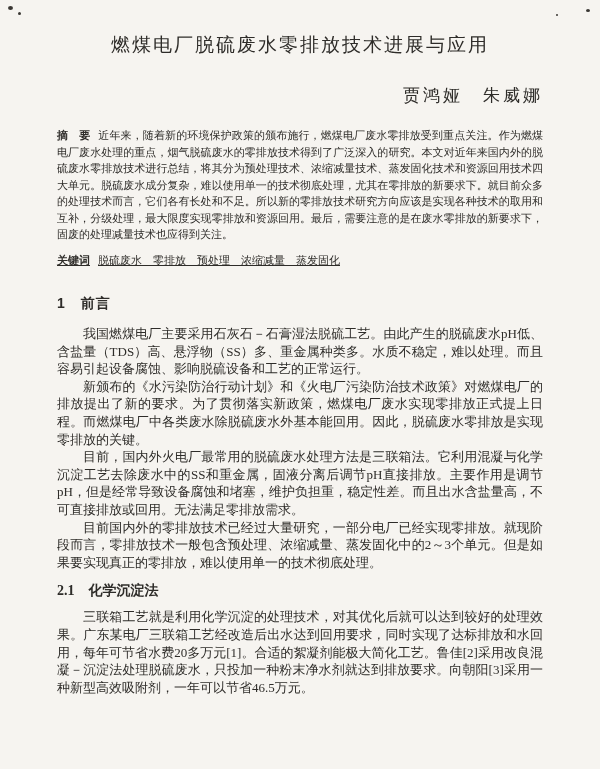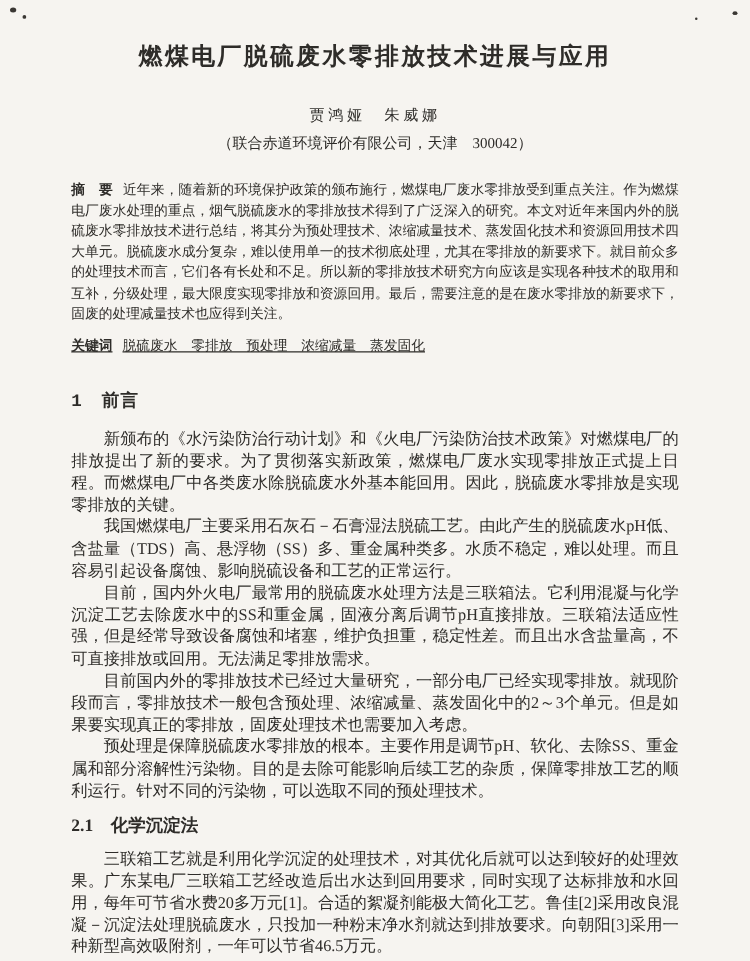--- a/index.html
+++ b/index.html
@@ -16,29 +16,29 @@
     overflow: hidden;
     color: #2e2c29;
     font-family: "Liberation Serif", "DejaVu Serif", serif;
   }
   .content {
     padding: 22px 57px 0 57px;
   }
   .title {
     text-align: center;
     font-size: 19px;
-    font-weight: bold;
+    font-weight: normal;
     letter-spacing: 2px;
     margin: 10px 0 26px;
   }
   .authors {
-    text-align: center;
-    font-size: 12px;
+    text-align: right;
+    font-size: 17px;
     letter-spacing: 3px;
-    margin: 0 0 5px;
+    margin: 0 0 20px;
   }
   .affiliation {
     text-align: center;
     font-size: 12px;
     margin: 0 0 21px;
   }
   .abstract {
     font-size: 11px;
     line-height: 16.5px;
     text-align: justify;
@@ -51,21 +51,21 @@
   }
   .keywords {
     font-size: 11px;
     line-height: 16.5px;
     margin: 9px 0 0;
     text-decoration: underline;
   }
   .sec-heading {
     font-size: 14px;
     font-weight: bold;
-    font-family: Liberation Mono, monospace;
+    font-family: Liberation Sans, sans-serif;
     letter-spacing: 1px;
     margin: 27px 0 12px;
   }
   .sub-heading {
     font-size: 14px;
     font-weight: bold;
     margin: 11px 0 8px;
   }
   .para {
     font-size: 13px;
@@ -89,34 +89,32 @@
   <div class="speck" style="left:18px;top:12px;width:3px;height:3px;"></div>
   <div class="speck" style="left:586px;top:9px;width:4px;height:3px;"></div>
   <div class="speck" style="left:556px;top:14px;width:2px;height:2px;"></div>
 
   <div class="content">
 
     <h1 class="title">燃煤电厂脱硫废水零排放技术进展与应用</h1>
 
     <p class="authors">贾鸿娅　朱威娜</p>
 
-    <p class="affiliation">（联合赤道环境评价有限公司，天津　300042）</p>
 
     <p class="abstract"><span class="inline-label">摘　要</span><span>近年来，随着新的环境保护政策的颁布施行，燃煤电厂废水零排放受到重点关注。作为燃煤电厂废水处理的重点，烟气脱硫废水的零排放技术得到了广泛深入的研究。本文对近年来国内外的脱硫废水零排放技术进行总结，将其分为预处理技术、浓缩减量技术、蒸发固化技术和资源回用技术四大单元。脱硫废水成分复杂，难以使用单一的技术彻底处理，尤其在零排放的新要求下。就目前众多的处理技术而言，它们各有长处和不足。所以新的零排放技术研究方向应该是实现各种技术的取用和互补，分级处理，最大限度实现零排放和资源回用。最后，需要注意的是在废水零排放的新要求下，固废的处理减量技术也应得到关注。</span></p>
 
     <p class="keywords"><span class="inline-label">关键词</span><span>脱硫废水　零排放　预处理　浓缩减量　蒸发固化</span></p>
 
     <h2 class="sec-heading">1　前言</h2>
 
+    <p class="para">我国燃煤电厂主要采用石灰石－石膏湿法脱硫工艺。由此产生的脱硫废水pH低、含盐量（TDS）高、悬浮物（SS）多、重金属种类多。水质不稳定，难以处理。而且容易引起设备腐蚀、影响脱硫设备和工艺的正常运行。</p>
     <p class="para">新颁布的《水污染防治行动计划》和《火电厂污染防治技术政策》对燃煤电厂的排放提出了新的要求。为了贯彻落实新政策，燃煤电厂废水实现零排放正式提上日程。而燃煤电厂中各类废水除脱硫废水外基本能回用。因此，脱硫废水零排放是实现零排放的关键。</p>
-    <p class="para">我国燃煤电厂主要采用石灰石－石膏湿法脱硫工艺。由此产生的脱硫废水pH低、含盐量（TDS）高、悬浮物（SS）多、重金属种类多。水质不稳定，难以处理。而且容易引起设备腐蚀、影响脱硫设备和工艺的正常运行。</p>
-    <p class="para">目前，国内外火电厂最常用的脱硫废水处理方法是三联箱法。它利用混凝与化学沉淀工艺去除废水中的SS和重金属，固液分离后调节pH直接排放。三联箱法适应性强，但是经常导致设备腐蚀和堵塞，维护负担重，稳定性差。而且出水含盐量高，不可直接排放或回用。无法满足零排放需求。</p>
-    <p class="para">目前国内外的零排放技术已经过大量研究，一部分电厂已经实现零排放。就现阶段而言，零排放技术一般包含预处理、浓缩减量、蒸发固化中的2～3个单元。但是如果要实现真正的零排放，固废处理技术也需要加入考虑。</p>
+    <p class="para">目前，国内外火电厂最常用的脱硫废水处理方法是三联箱法。它利用混凝与化学沉淀工艺去除废水中的SS和重金属，固液分离后调节pH直接排放。主要作用是调节pH，但是经常导致设备腐蚀和堵塞，维护负担重，稳定性差。而且出水含盐量高，不可直接排放或回用。无法满足零排放需求。</p>
+    <p class="para">目前国内外的零排放技术已经过大量研究，一部分电厂已经实现零排放。就现阶段而言，零排放技术一般包含预处理、浓缩减量、蒸发固化中的2～3个单元。但是如果要实现真正的零排放，难以使用单一的技术彻底处理。</p>
 
 
-    <p class="para">预处理是保障脱硫废水零排放的根本。主要作用是调节pH、软化、去除SS、重金属和部分溶解性污染物。目的是去除可能影响后续工艺的杂质，保障零排放工艺的顺利运行。针对不同的污染物，可以选取不同的预处理技术。</p>
 
     <h3 class="sub-heading">2.1　化学沉淀法</h3>
 
     <p class="para">三联箱工艺就是利用化学沉淀的处理技术，对其优化后就可以达到较好的处理效果。广东某电厂三联箱工艺经改造后出水达到回用要求，同时实现了达标排放和水回用，每年可节省水费20多万元[1]。合适的絮凝剂能极大简化工艺。鲁佳[2]采用改良混凝－沉淀法处理脱硫废水，只投加一种粉末净水剂就达到排放要求。向朝阳[3]采用一种新型高效吸附剂，一年可以节省46.5万元。</p>
 
   </div>
 </div>
 
 </body></html>

